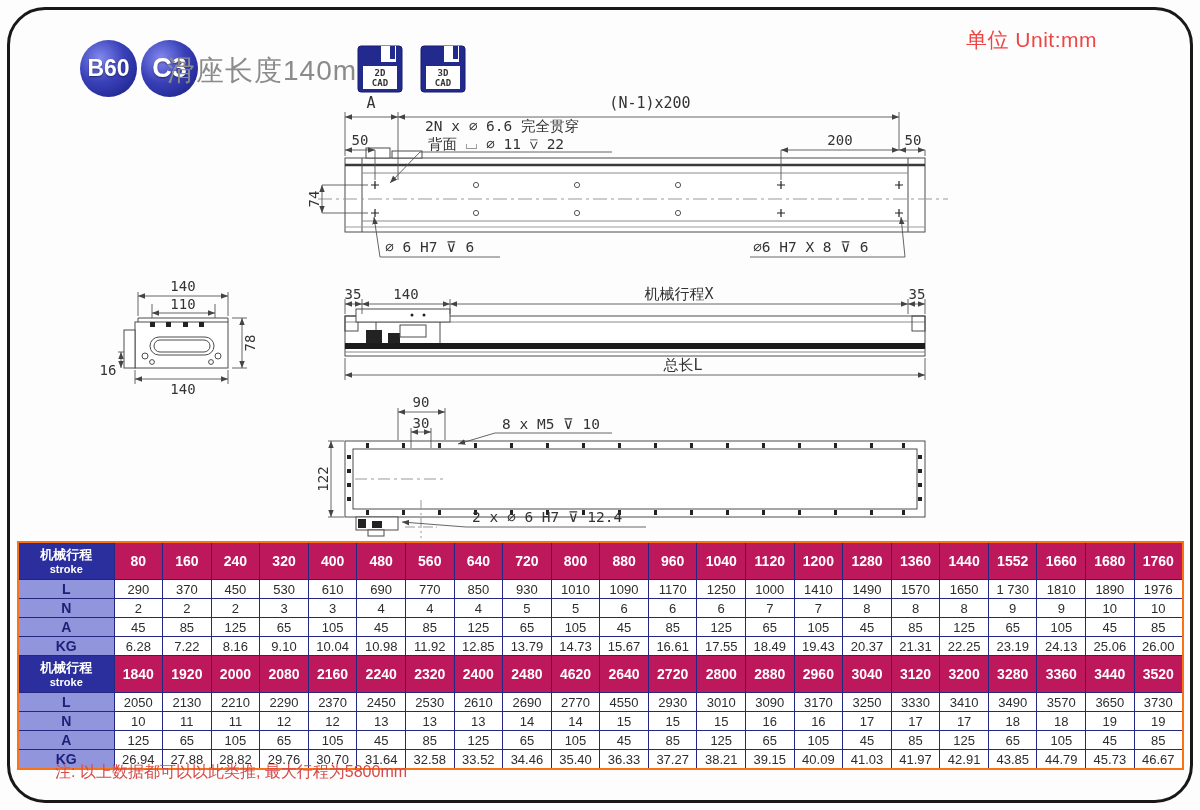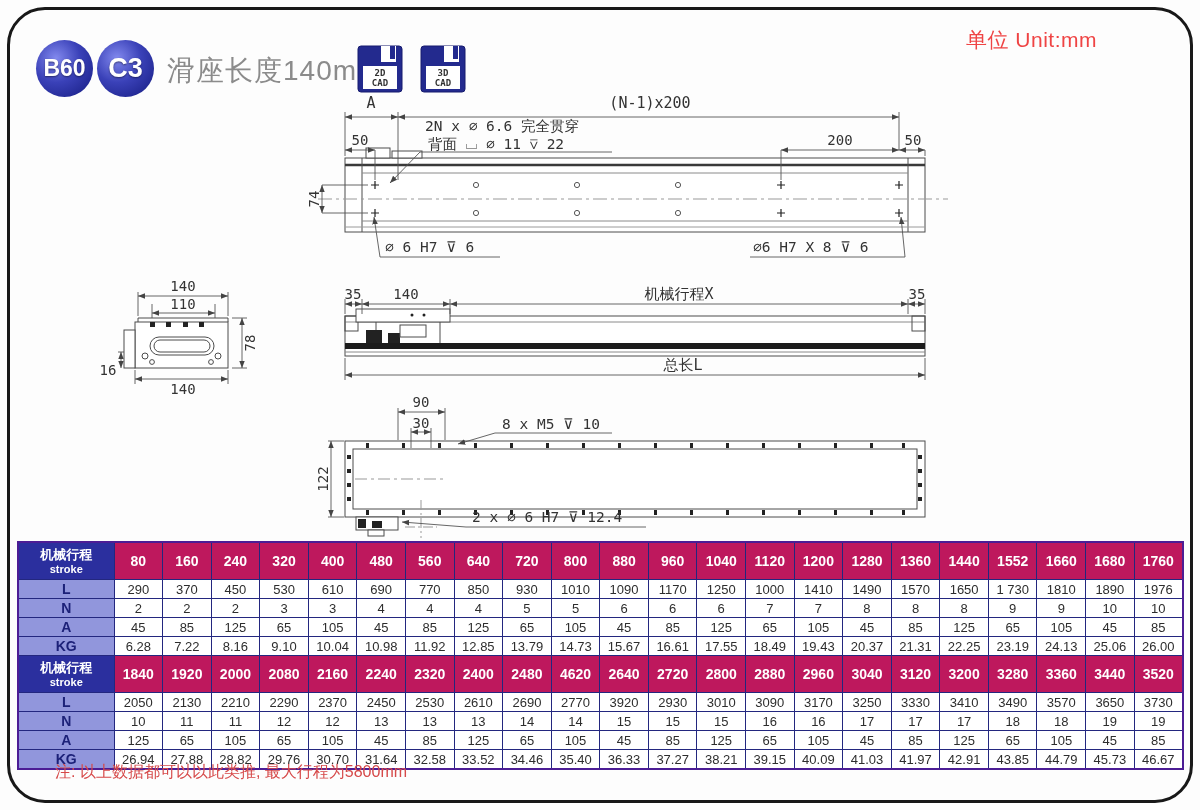--- a/index.html
+++ b/index.html
@@ -1,31 +1,31 @@
 <!DOCTYPE html>
 <html><head>
 <meta charset="utf-8">
 <style>
   html,body{margin:0;padding:0;}
   body{width:1200px;height:810px;background:#fdfdfd;font-family:"Liberation Sans",sans-serif;position:relative;overflow:hidden;}
   .page-border{position:absolute;inset:7px;border:3px solid #181818;border-radius:38px;pointer-events:none;}
   .badge{position:absolute;width:57px;height:57px;border-radius:50%;
     background:radial-gradient(circle at 35% 32%,#8289ee 0%,#3a41b8 45%,#141a7e 100%);
     color:#fff;font-weight:bold;display:flex;align-items:center;justify-content:center;
-    text-shadow:0 1px 2px rgba(0,0,20,.5);}
+    text-shadow:0 1px 2px rgba(0,0,20,.5);margin-left:44px;}
   #badge-b60{left:36px;top:40px;font-size:23px;}
   #badge-c3{left:97px;top:40px;font-size:27px;}
   .title{position:absolute;left:167px;top:52px;font-size:28px;color:#8b8b8b;letter-spacing:1px;}
   .unit{position:absolute;left:966px;top:26px;font-size:21px;color:#ef4444;letter-spacing:.5px;}
   .floppy{position:absolute;top:45px;width:54px;height:48px;cursor:pointer;}
   #cad2d{left:357px;} #cad3d{left:420px;}
   svg text{fill:#333;font-family:"DejaVu Sans Mono","Liberation Sans",sans-serif;}
   .drawing-svg{position:absolute;left:0;top:0;pointer-events:none;}
   .tblwrap{position:absolute;left:17px;top:541px;}
-  table.tbl{border-collapse:collapse;table-layout:fixed;width:1167px;border:2px solid #4c1d95;}
+  table.tbl{border-collapse:collapse;table-layout:fixed;width:1167px;border:2px solid #f97316;}
   table.tbl td{border:1px solid #23277f;text-align:center;padding:0;white-space:nowrap;overflow:hidden;}
   td.hdrlbl{background:#2b2f9e;}
   td.hdrlbl .cn{font-size:13px;font-weight:bold;color:#fff;line-height:16px;}
   td.hdrlbl .en{font-size:11px;font-weight:bold;color:#fff;line-height:13px;}
   td.hdrval{background:#be185d;color:#fff;font-weight:bold;font-size:14px;height:36px;}
   td.lbl{background:#9196dc;color:#1c2178;font-weight:bold;font-size:14px;}
   td.val{background:#fff;color:#2d2d2d;font-size:13px;height:18px;}
   .note{position:absolute;left:55px;top:762px;font-size:16px;font-weight:normal;color:#d64949;}
 </style>
 </head>
@@ -463,21 +463,21 @@
           <td class="val">2050</td>
           <td class="val">2130</td>
           <td class="val">2210</td>
           <td class="val">2290</td>
           <td class="val">2370</td>
           <td class="val">2450</td>
           <td class="val">2530</td>
           <td class="val">2610</td>
           <td class="val">2690</td>
           <td class="val">2770</td>
-          <td class="val">3920</td>
+          <td class="val">4550</td>
           <td class="val">2930</td>
           <td class="val">3010</td>
           <td class="val">3090</td>
           <td class="val">3170</td>
           <td class="val">3250</td>
           <td class="val">3330</td>
           <td class="val">3410</td>
           <td class="val">3490</td>
           <td class="val">3570</td>
           <td class="val">3650</td>

